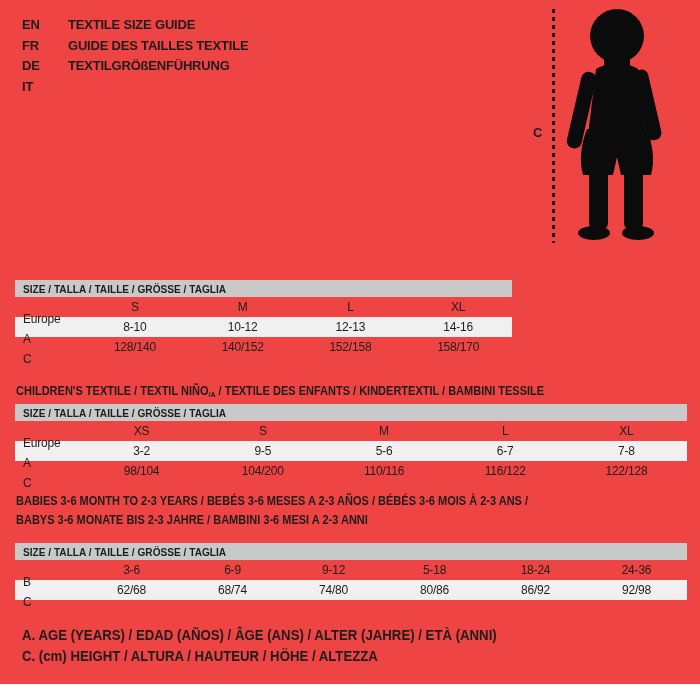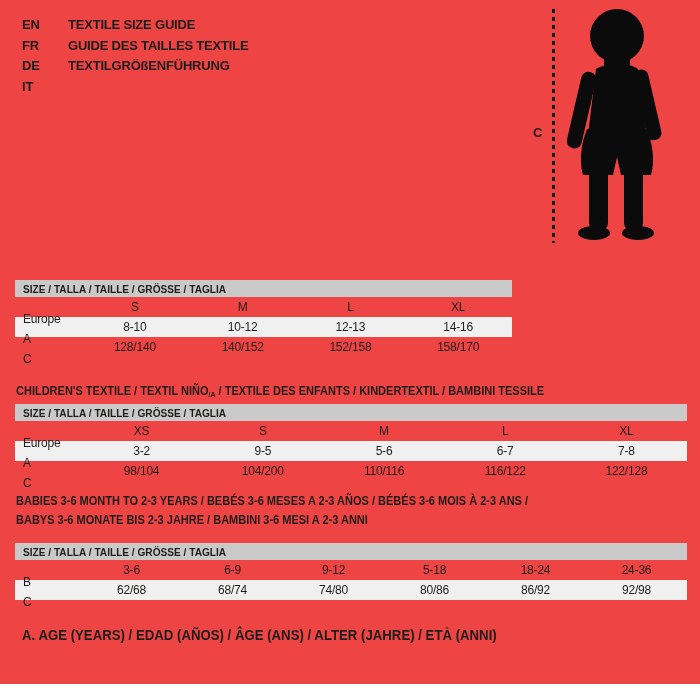--- a/index.html
+++ b/index.html
@@ -158,15 +158,16 @@
       <span class="cell">68/74</span>
       <span class="cell">74/80</span>
       <span class="cell">80/86</span>
       <span class="cell">86/92</span>
       <span class="cell">92/98</span>
     </div>
   </div>
 
   <div class="abs notes">
     <div><span class="cond">A. AGE (YEARS) / EDAD (AÑOS) / ÂGE (ANS) / ALTER (JAHRE) / ETÀ (ANNI)</span></div>
+    <div><span class="cond">C. (cm) HEIGHT / ALTURA / HAUTEUR / HÖHE / ALTEZZA</span></div>
   </div>
 
 </div>
 
 </body></html>

